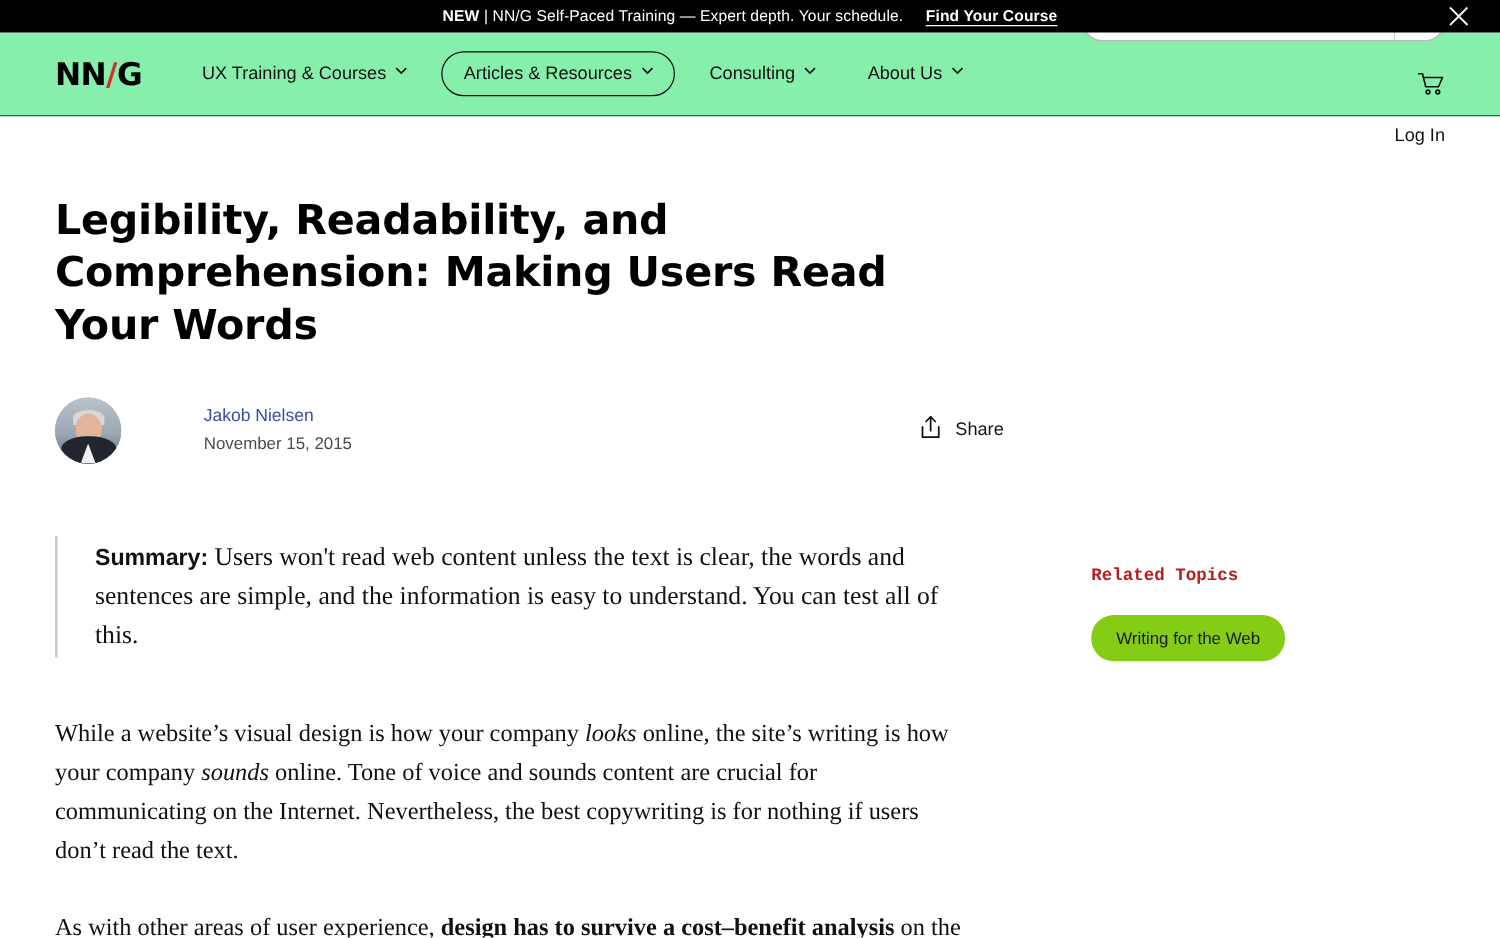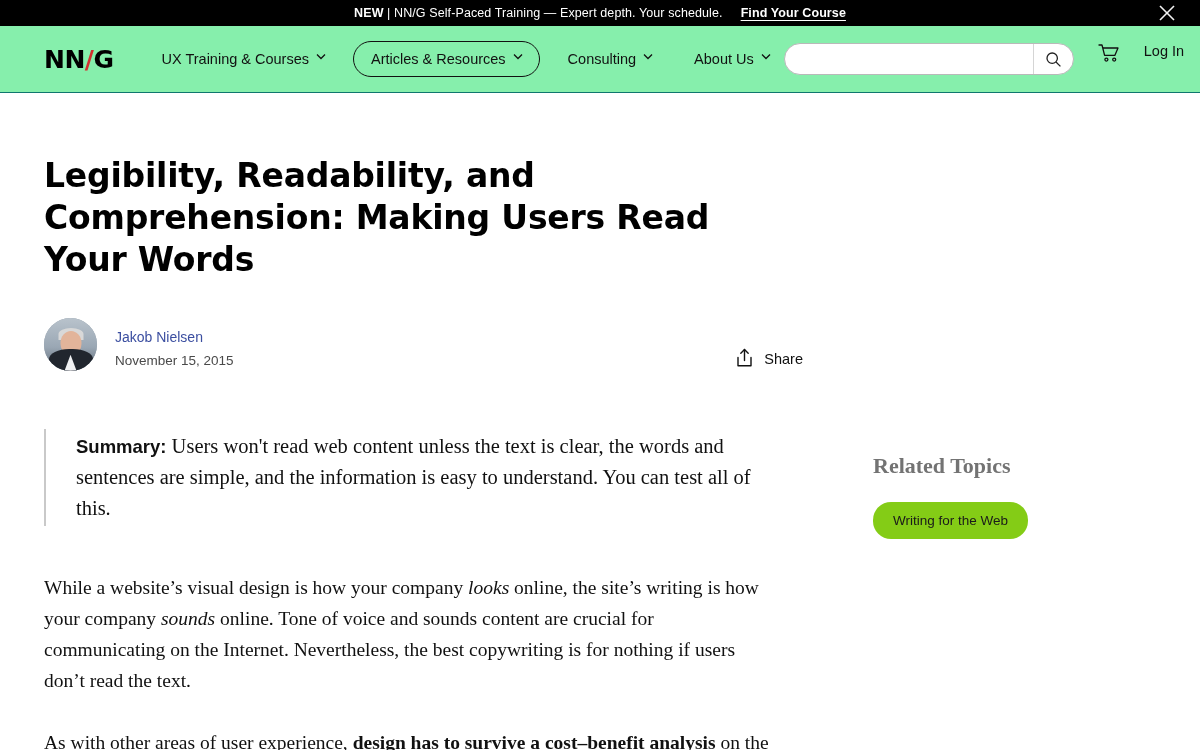--- a/index.html
+++ b/index.html
@@ -86,22 +86,23 @@
     width: 9px; height: 9px;
     display: inline-block;
     position: relative;
     top: -2px;
   }
   .caret svg { display: block; }
 
   .header-right {
     margin-left: auto;
     display: flex;
-    align-items: flex-start;
+    align-items: flex-end;
     gap: 24px;
+    flex-direction: column;
   }
   .search-box {
     width: 290px;
     height: 32px;
     border: 1px solid #b9b9b9;
     border-radius: 18px;
     display: flex;
     align-items: center;
     overflow: hidden;
     background: #fff;
@@ -145,22 +146,23 @@
     font-size: 33px;
     line-height: 1.28;
     color: #000000;
     margin: 62px 0 0 0;
     max-width: 700px;
     letter-spacing: -.2px;
   }
 
   .byline {
     display: flex;
-    align-items: flex-end;
+    align-items: center;
     margin-top: 36px;
+    gap: 48px;
   }
   .avatar {
     width: 53px; height: 53px;
     border-radius: 50%;
     overflow: hidden;
     flex: none;
     background: #8d9aa6;
     position: relative;
   }
   .avatar .sky { position: absolute; inset: 0; background: linear-gradient(180deg,#b9c3cc 0%,#9aa7b4 55%,#5c6773 100%); }
@@ -367,19 +369,19 @@
       </div>
 
       <p class="body-text first"><span>While a website’s visual design is how your company </span><em>looks</em><span> online, the site’s writing is how your company </span><em>sounds</em><span> online. Tone of voice and sounds content are crucial for communicating on the Internet. Nevertheless, the best copywriting is for nothing if users don’t read the text.</span></p>
 
       <p class="body-text"><span>As with other areas of user experience, </span><strong>design has to survive a cost–benefit analysis</strong><span> on the part of users:</span></p>
 
     </div>
 
     <div class="side-col">
       <div class="related-block">
-        <div style="font-family:Liberation Serif, serif;font-size:22px;font-weight:700;color:#737373;">Related Topics</div>
+        <div style="font-family:Liberation Mono, monospace;font-size:14px;font-weight:700;color:#b91c1c;">Related Topics</div>
         <span class="topic-chip">Writing for the Web</span>
       </div>
     </div>
 
   </div>
 </div>
 
 </body></html>

